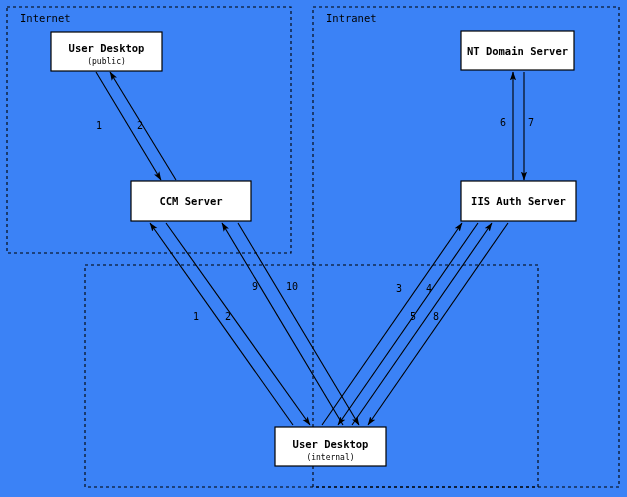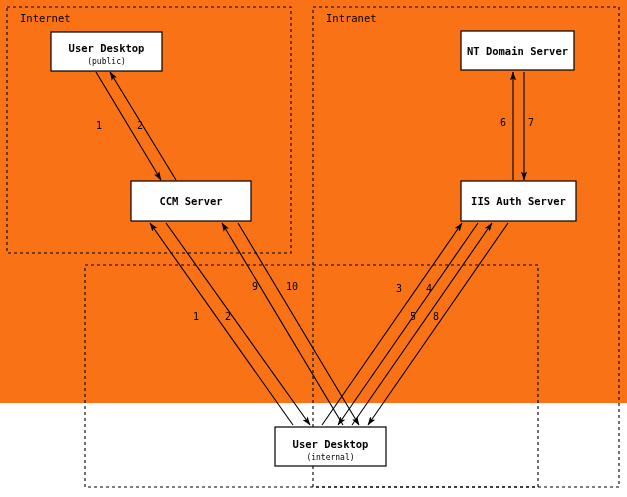--- a/index.html
+++ b/index.html
@@ -9,22 +9,22 @@
   }
   body {
     width: 627px;
     height: 497px;
     font-family: "DejaVu Sans Mono", monospace;
     overflow: hidden;
   }
   #diagram-root {
     position: relative;
     width: 627px;
-    height: 403px;
-    background: #f97316;
+    height: 497px;
+    background: #3b82f6;
   }
   svg.canvas {
     position: absolute;
     top: 0;
     left: 0;
     width: 627px;
     height: 497px;
   }
   .zone-label {
     font-family: "DejaVu Sans Mono", monospace;

